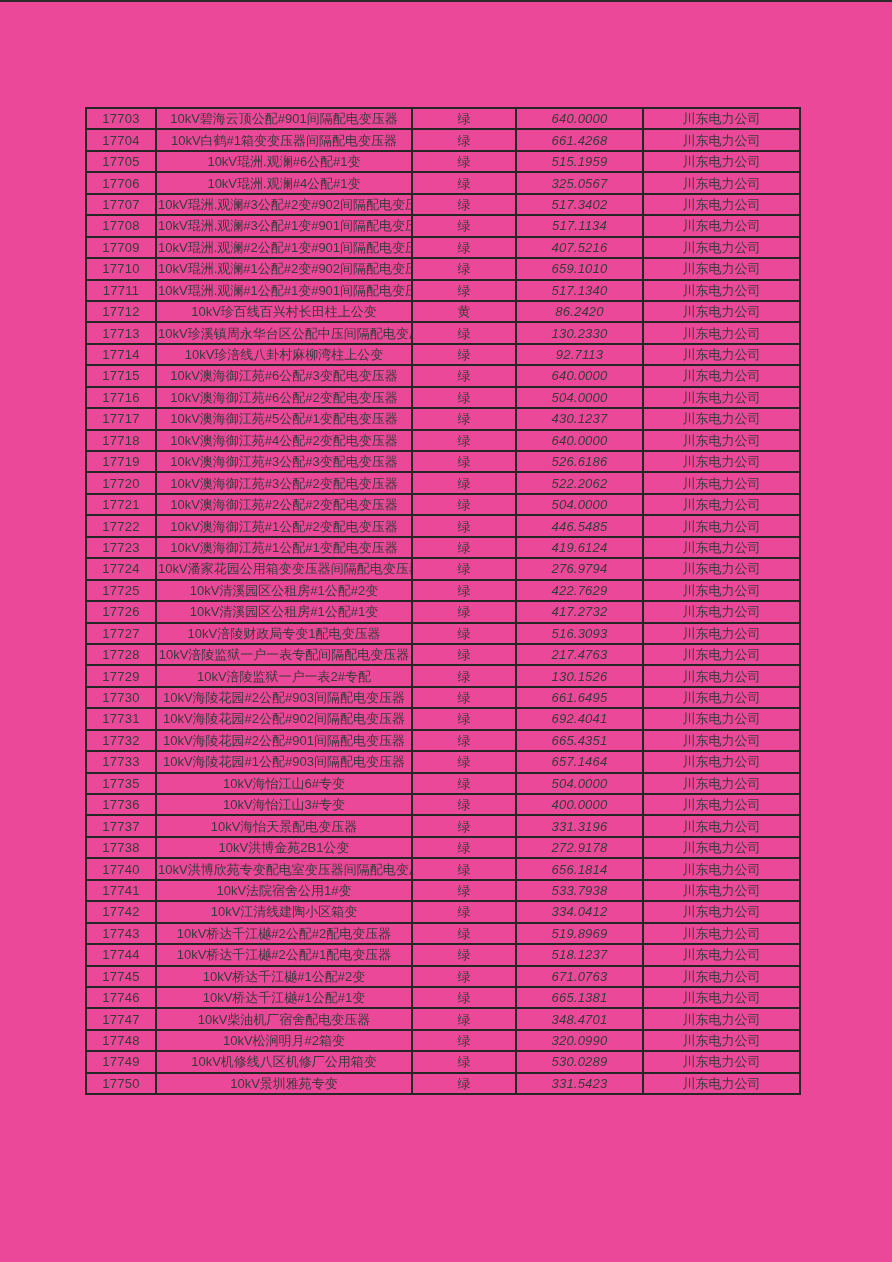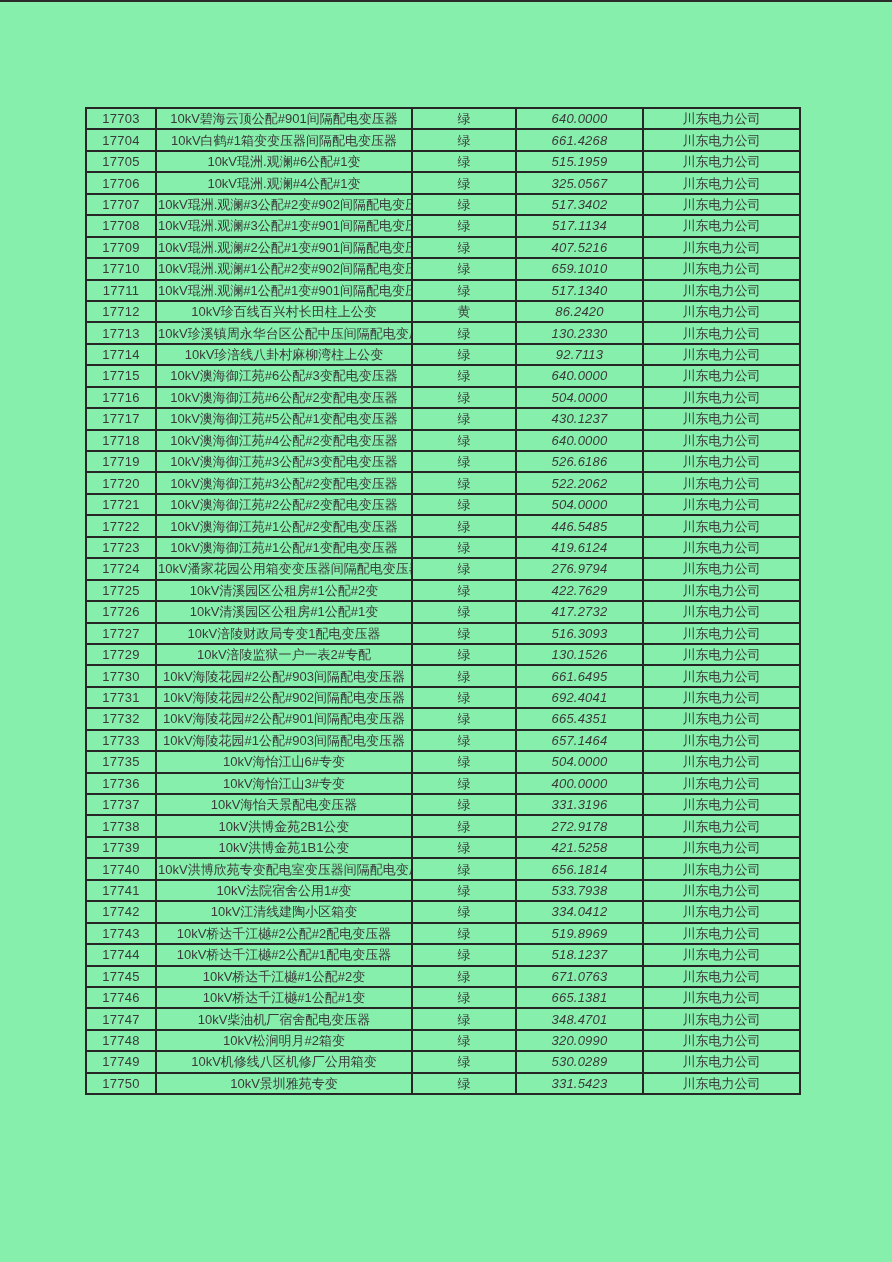--- a/index.html
+++ b/index.html
@@ -8,21 +8,21 @@
     width: 892px;
     height: 1262px;
     background: #fdfdfd;
     font-family: "Liberation Sans", "DejaVu Sans", sans-serif;
     overflow: hidden;
   }
   .page {
     position: relative;
     width: 892px;
     height: 1262px;
-    background: #86efac;
+    background: #ec4899;
   }
   .top-rule {
     position: absolute;
     left: 0;
     top: 0;
     width: 892px;
     height: 2px;
     background: #2b2b2b;
   }
   .table-wrap {
@@ -243,20 +243,27 @@
             <td class="c-company">川东电力公司</td>
           </tr>
           <tr>
             <td class="c-id">17727</td>
             <td class="c-name">10kV涪陵财政局专变1配电变压器</td>
             <td class="c-status">绿</td>
             <td class="c-value">516.3093</td>
             <td class="c-company">川东电力公司</td>
           </tr>
           <tr>
+            <td class="c-id">17728</td>
+            <td class="c-name">10kV涪陵监狱一户一表专配间隔配电变压器</td>
+            <td class="c-status">绿</td>
+            <td class="c-value">217.4763</td>
+            <td class="c-company">川东电力公司</td>
+          </tr>
+          <tr>
             <td class="c-id">17729</td>
             <td class="c-name">10kV涪陵监狱一户一表2#专配</td>
             <td class="c-status">绿</td>
             <td class="c-value">130.1526</td>
             <td class="c-company">川东电力公司</td>
           </tr>
           <tr>
             <td class="c-id">17730</td>
             <td class="c-name">10kV海陵花园#2公配#903间隔配电变压器</td>
             <td class="c-status">绿</td>
@@ -303,27 +310,20 @@
             <td class="c-name">10kV海怡天景配电变压器</td>
             <td class="c-status">绿</td>
             <td class="c-value">331.3196</td>
             <td class="c-company">川东电力公司</td>
           </tr>
           <tr>
             <td class="c-id">17738</td>
             <td class="c-name">10kV洪博金苑2B1公变</td>
             <td class="c-status">绿</td>
             <td class="c-value">272.9178</td>
-            <td class="c-company">川东电力公司</td>
-          </tr>
-          <tr>
-            <td class="c-id">17739</td>
-            <td class="c-name">10kV洪博金苑1B1公变</td>
-            <td class="c-status">绿</td>
-            <td class="c-value">421.5258</td>
             <td class="c-company">川东电力公司</td>
           </tr>
           <tr>
             <td class="c-id">17740</td>
             <td class="c-name">10kV洪博欣苑专变配电室变压器间隔配电变压器</td>
             <td class="c-status">绿</td>
             <td class="c-value">656.1814</td>
             <td class="c-company">川东电力公司</td>
           </tr>
           <tr>

